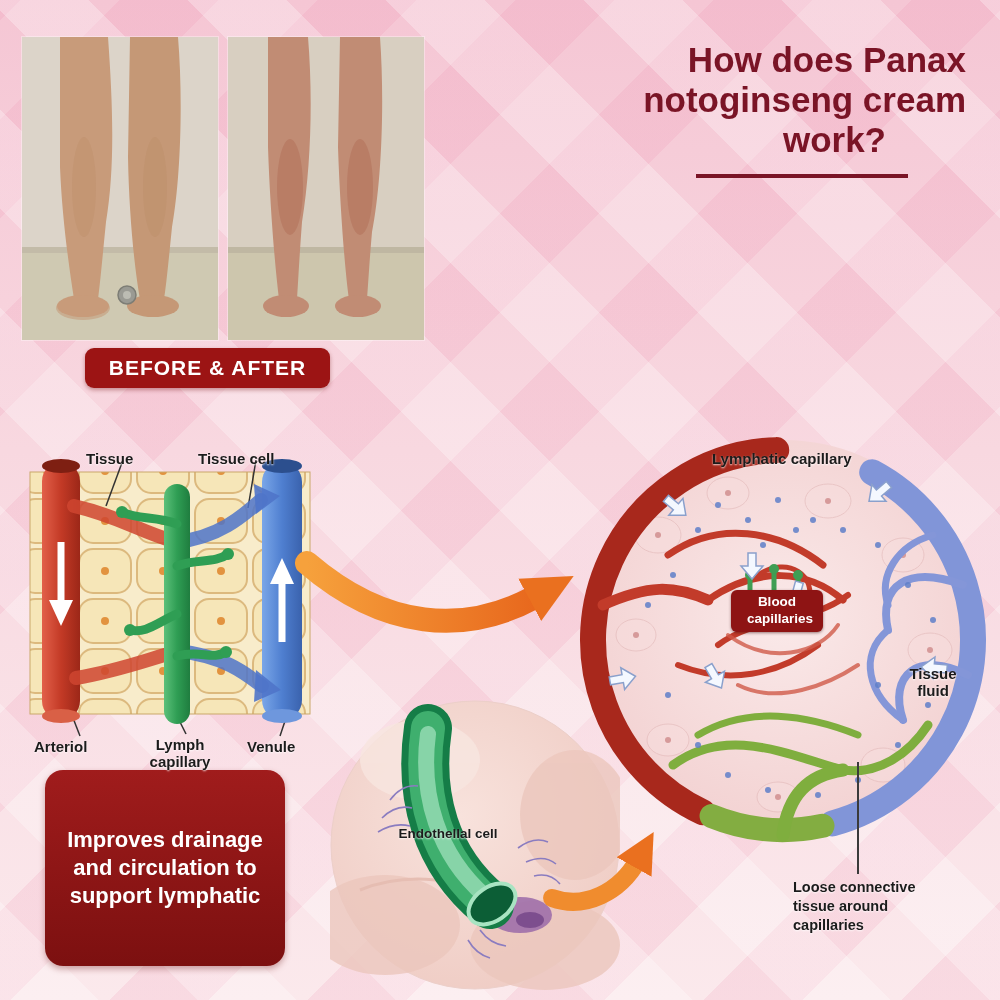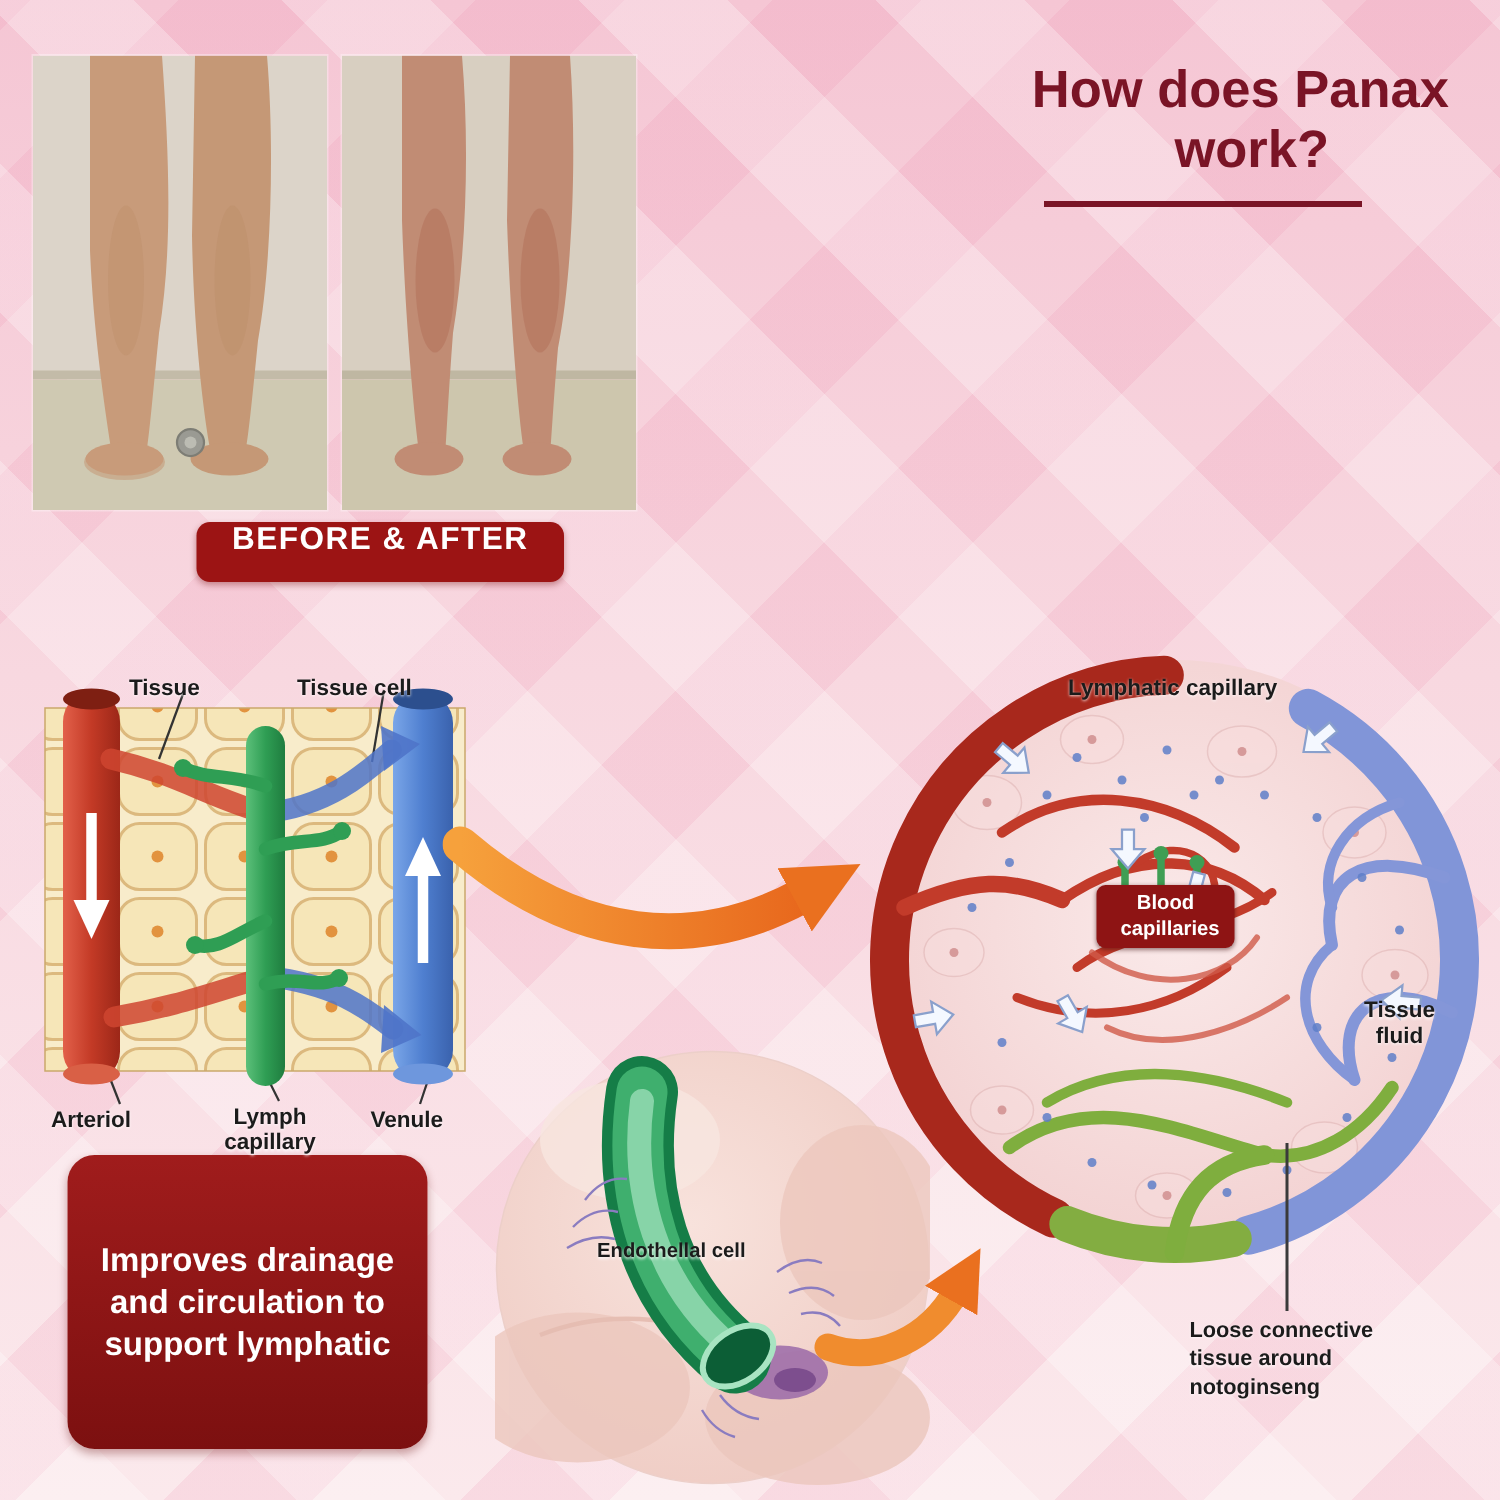--- a/index.html
+++ b/index.html
@@ -11,24 +11,23 @@
   .page::before {
     content:""; position:absolute; inset:0; pointer-events:none;
     background-image:
       repeating-linear-gradient(45deg, rgba(255,255,255,.28) 0 70px, rgba(255,255,255,0) 70px 140px),
       repeating-linear-gradient(-45deg, rgba(235,128,165,.14) 0 70px, rgba(235,128,165,0) 70px 140px);
   }
   .abs { position:absolute; }
   .photo { position:absolute; top:37px; width:196px; height:303px; overflow:hidden; box-shadow:0 0 0 1px rgba(255,255,255,.35); }
   .badge {
     position:absolute; left:85px; top:348px; width:245px; height:40px;
-    background:#9c1414; border-radius:9px; display:flex; align-items:flex-start; justify-content:center;
+    background:#9c1414; border-radius:9px; display:flex; align-items:center; justify-content:center;
     color:#fff; font-weight:bold; font-size:21px; letter-spacing:1px;
     box-shadow:0 2px 4px rgba(120,20,20,.4);
-    margin-left:46px;
   }
   .heading { position:absolute; right:34px; top:40px; width:545px; text-align:right;
     color:#7a1426; font-weight:bold; font-size:35px; line-height:1.14; }
   .heading .h-line3 { padding-right:80px; }
   .h-underline { width:212px; height:4px; background:#7a1426; margin:14px 58px 0 auto; }
   .lead { position:absolute; left:532px; top:231px; width:440px;
     font-size:23px; font-weight:bold; color:#3f3f3f; line-height:1.27; }
   .diagram-label { position:absolute; font-weight:bold; color:#1b1b1b; font-size:15px;
     text-shadow:0 1px 2px rgba(255,255,255,.85); z-index:6; }
   .pre { white-space:pre-line; }
@@ -84,20 +83,21 @@
       <ellipse cx="132" cy="150" rx="13" ry="48" fill="#b06a55" opacity="0.45"></ellipse>
     </svg>
   </div>
 
   <div class="badge">
     <span>BEFORE &amp; AFTER</span>
   </div>
 
   <div class="heading">
     <div>How does Panax</div>
+    <div>notoginseng cream</div>
     <div class="h-line3">work?</div>
     <div class="h-underline"></div>
   </div>
 
 
   <svg class="abs z2" style="left:18px; top:446px;" width="300" height="310" viewBox="0 0 300 310">
     <defs>
       <linearGradient id="tg-red" x1="0" y1="0" x2="1" y2="0">
         <stop offset="0" stop-color="#e2604a"></stop>
           <stop offset="0.5" stop-color="#c33a26"></stop>
@@ -276,21 +276,21 @@
         </g>
     </g>
   </svg>
 
   <span class="diagram-label" style="left:712px; top:450px;">Lymphatic capillary</span>
   <div class="blood-badge">Blood
 capillaries</div>
   <span class="diagram-label pre" style="left:903px; top:665px; width:60px; text-align:center;">Tissue
 fluid</span>
   <div class="leader-line"></div>
-  <span class="diagram-label" style="left:793px; top:878px; width:155px; font-size:14.5px; line-height:1.3;">Loose connective tissue around notoginseng</span>
+  <span class="diagram-label" style="left:793px; top:878px; width:155px; font-size:14.5px; line-height:1.3;">Loose connective tissue around capillaries</span>
 
   <svg class="abs z2" style="left:330px; top:700px;" width="290" height="290" viewBox="0 0 290 290">
     <defs>
       <radialGradient id="bgE" cx="0.45" cy="0.4" r="0.65">
         <stop offset="0" stop-color="#f8e2dc"></stop>
           <stop offset="1" stop-color="#efccc4"></stop>
       </radialGradient>
     </defs>
     <circle cx="145" cy="145" r="144" fill="url(#bgE)" stroke="#eccfc9" stroke-width="1"></circle>
     <g opacity="0.8">
@@ -313,21 +313,21 @@
       <path d="M52,118 q14,-14 30,-10"></path>
         <path d="M48,132 q16,-10 32,-6"></path>
         <path d="M60,100 q12,-16 28,-14"></path>
       <path d="M196,162 q18,-8 30,2"></path>
         <path d="M204,176 q16,-4 26,8"></path>
         <path d="M188,148 q16,-12 30,-6"></path>
       <path d="M150,230 q10,14 26,16"></path>
         <path d="M138,240 q8,14 22,18"></path>
     </g>
   </svg>
-  <span class="diagram-label" style="left:398px; top:826px; width:100px; font-size:13.5px;">Endothellal cell</span>
+  <span class="diagram-label" style="left:398px; top:826px; width:100px; text-align:center; font-size:13.5px;">Endothellal cell</span>
 
   <svg class="abs z3" style="left:295px; top:525px;" width="300" height="135" viewBox="0 0 300 135">
     <defs>
       <linearGradient id="gradO" x1="0" y1="0" x2="1" y2="0">
         <stop offset="0" stop-color="#f6a13c"></stop>
           <stop offset="1" stop-color="#e8681d"></stop>
       </linearGradient>
       <marker id="ah1" markerUnits="userSpaceOnUse" markerWidth="56" markerHeight="56" refX="6" refY="28" orient="auto">
         <path d="M0,4 L50,28 L0,52 Z" fill="#ea701f"></path>
       </marker>

